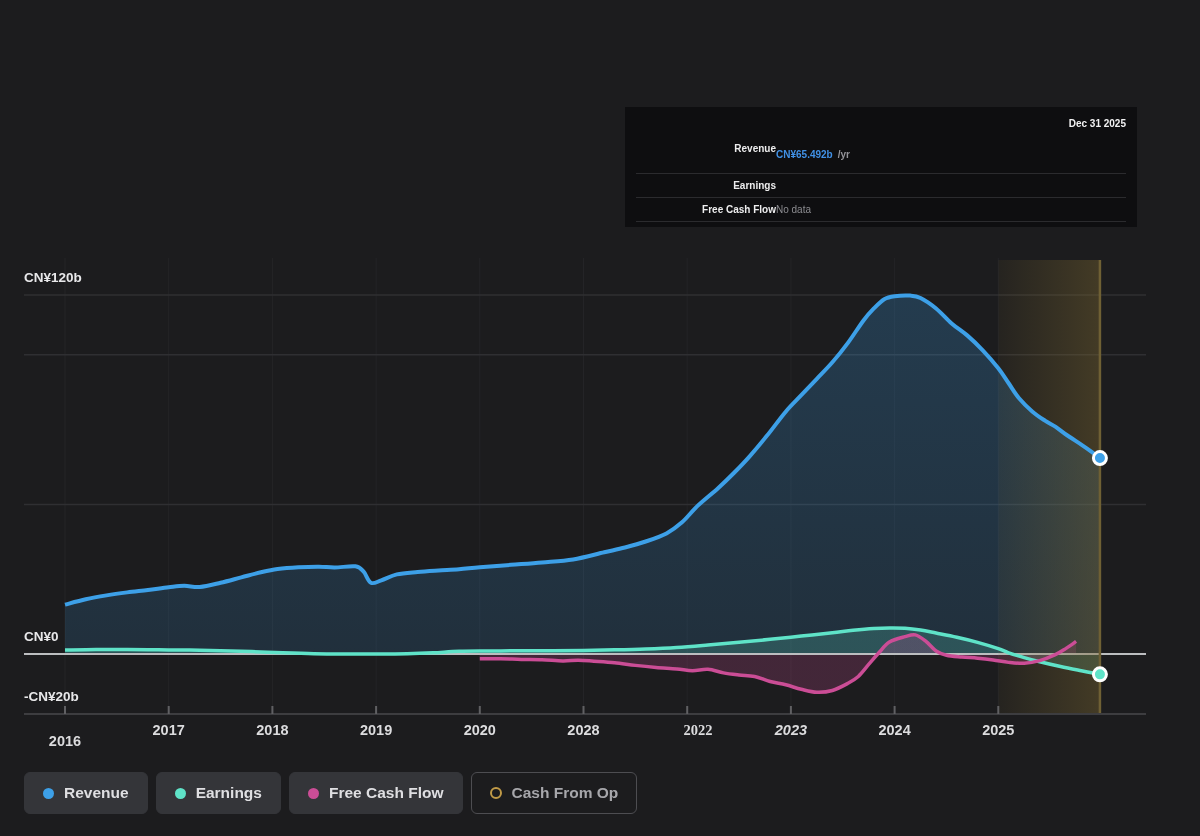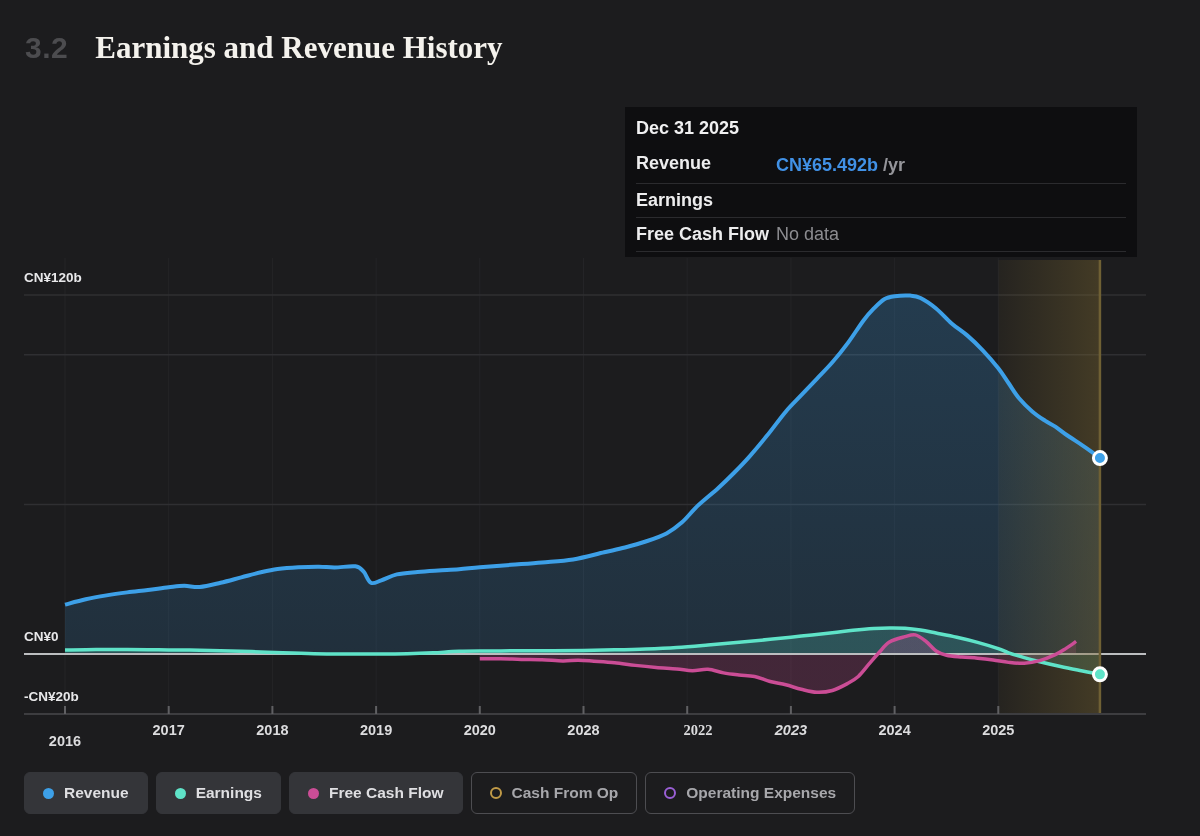--- a/index.html
+++ b/index.html
@@ -13,21 +13,21 @@
 
   
   svg#chart{position:absolute;left:0;top:0;}
 
   
   .ylab{position:absolute;left:24px;font-size:13.5px;font-weight:700;color:#e8e8ea;white-space:nowrap;}
   .xlab{position:absolute;top:722px;font-size:14.5px;font-weight:700;color:#dcdcde;transform:translateX(-50%);white-space:nowrap;}
 
   
   .tooltip{position:absolute;left:625px;top:107px;width:512px;background:#0e0e10;
-    box-sizing:border-box;padding:0 11px 5px 11px;font-size:18px;}
+    box-sizing:border-box;padding:0 11px 5px 11px;font-size:10px;text-align:right;}
   .t-row{display:flex;border-bottom:1px solid #2b2b2e;padding:6px 0;align-items:flex-start;}
   .t-title{font-weight:700;color:#f1f1f2;padding:11px 0 8px 0;}
   .t-label{width:140px;flex:0 0 140px;font-weight:700;color:#ededee;}
   .t-val{font-weight:700;}
   .t-suffix{color:#95959a;font-weight:700;margin-left:5px;}
   .blue{color:#4191e6;}
   .red{color:#e05555;}
   .muted{color:#a6a6aa;font-weight:700;margin-left:6px;}
   .nodata{color:#8c8c90;}
   .t-line{line-height:24px;}
@@ -40,24 +40,20 @@
   .legend-btn .dot{width:11px;height:11px;border-radius:50%;}
   .legend-btn.off{background:transparent;border:1.5px solid #4d4d51;color:#a7a7ab;justify-content:flex-end;}
   .legend-btn.off .dot{width:8px;height:8px;background:transparent !important;
     border:2.5px solid;}
 </style>
 </head>
 <body>
 
 <div id="stage">
 
-  <div class="hdr">
-    <span class="num">3.2</span>
-    <span class="ttl">Earnings and Revenue History</span>
-  </div>
 
   <svg id="chart" width="1200" height="836" viewBox="0 0 1200 836">
       <defs>
         <linearGradient id="fill0" x1="0" y1="0" x2="0" y2="1">
           <stop offset="0%" stop-color="rgba(61,160,232,0.24)"></stop>
           <stop offset="100%" stop-color="rgba(61,160,232,0.15)"></stop>
         </linearGradient>
         <linearGradient id="fill1" x1="0" y1="0" x2="0" y2="1">
           <stop offset="0%" stop-color="rgba(95,227,200,0.20)"></stop>
           <stop offset="100%" stop-color="rgba(95,227,200,0.20)"></stop>
@@ -153,18 +149,14 @@
         <span>Earnings</span>
       </button>
       <button class="legend-btn">
         <span class="dot" style="background: rgb(203, 77, 150);"></span>
         <span>Free Cash Flow</span>
       </button>
       <button class="legend-btn off">
         <span class="dot" style="border-color: rgb(192, 154, 71);"></span>
         <span>Cash From Op</span>
       </button>
-      <button class="legend-btn off">
-        <span class="dot" style="border-color: rgb(154, 95, 214);"></span>
-        <span>Operating Expenses</span>
-      </button>
     </div>
 </div>
 
 </body></html>

